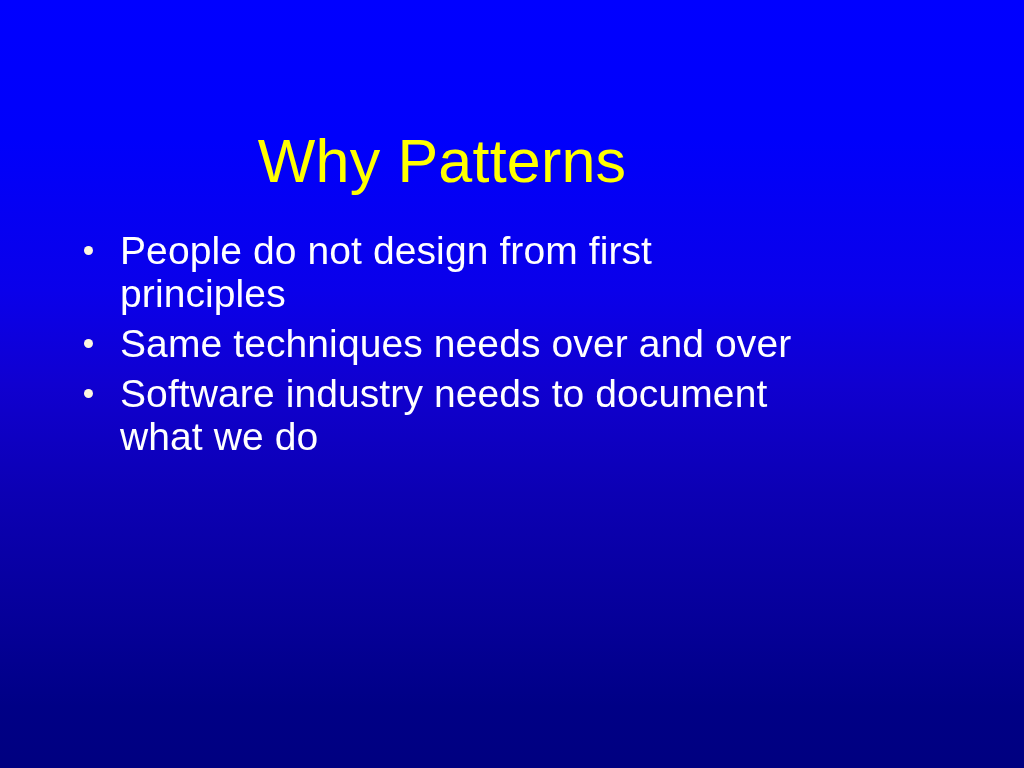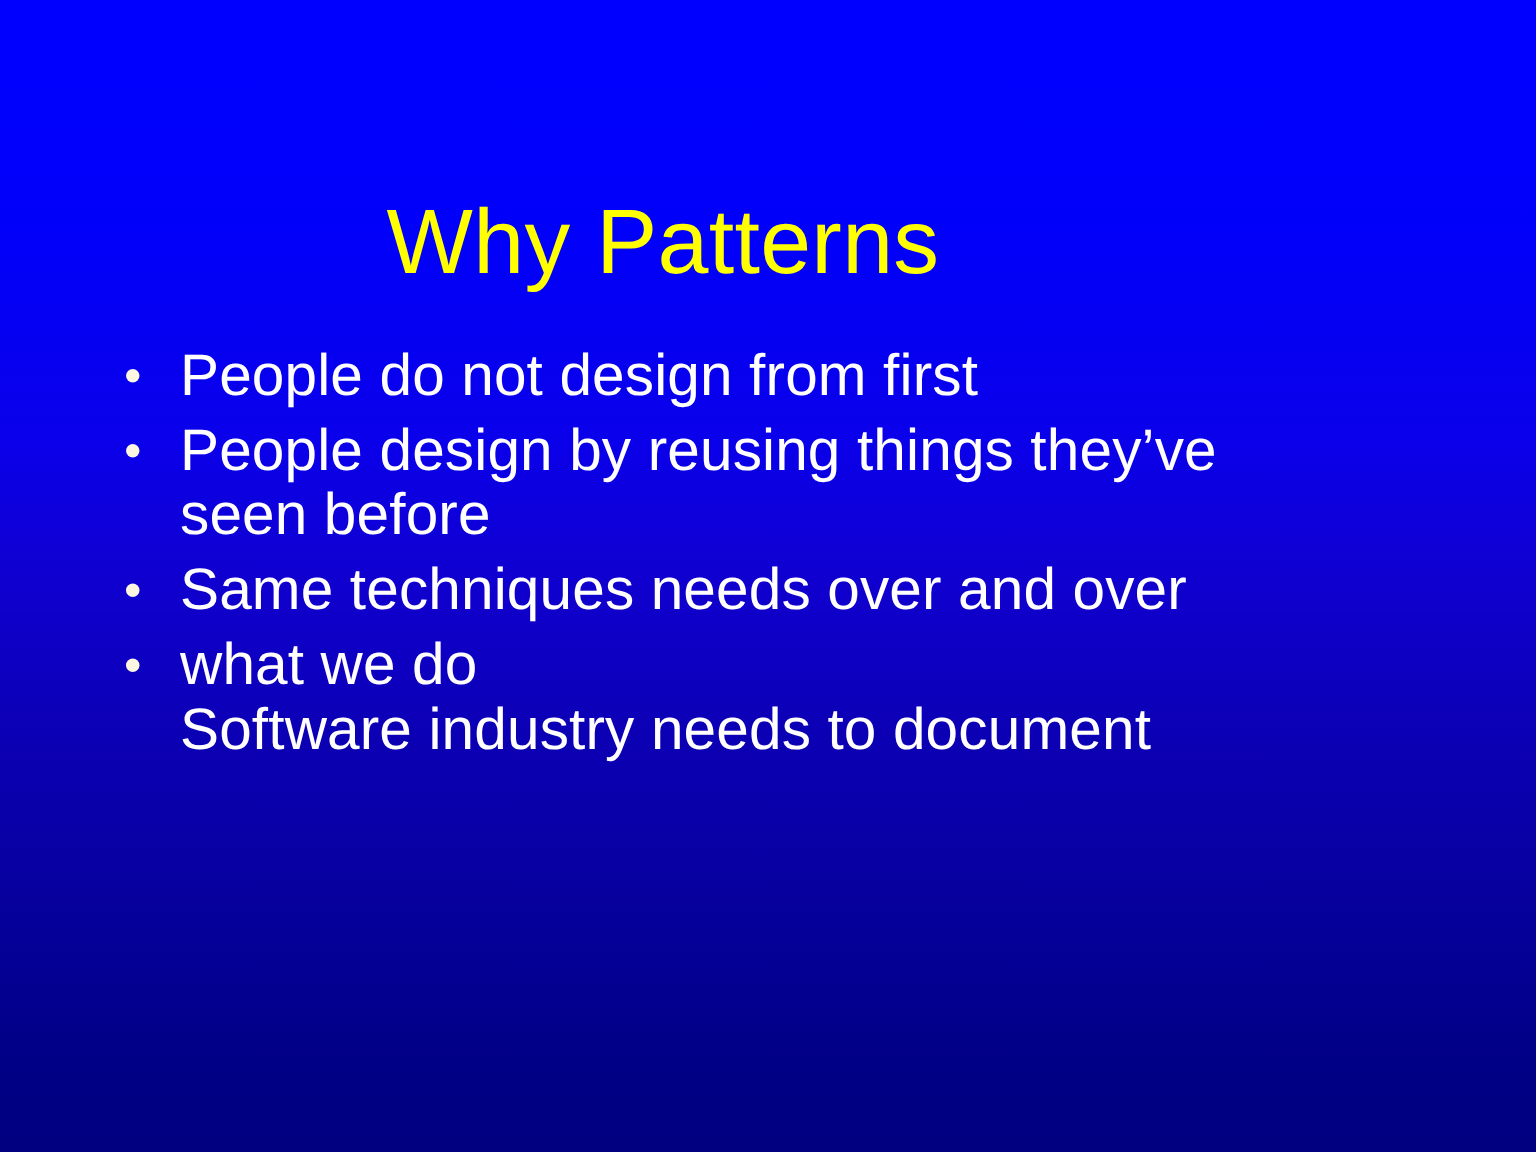--- a/index.html
+++ b/index.html
@@ -86,34 +86,30 @@
 
 <div id="slide">
 
   <h1 id="slide-title">Why Patterns</h1>
 
   <ul id="body-list">
 
     <li class="bullet-item">
       <span class="bullet-marker"></span>
       <span class="bullet-text">People do not design from first</span>
+      <span class="bullet-text">principles</span>
     </li>
 
-    <li class="bullet-item">
-      <span class="bullet-marker"></span>
-      <span class="bullet-text">People design by reusing things they’ve</span>
-      <span class="bullet-text">seen before</span>
-    </li>
 
     <li class="bullet-item">
       <span class="bullet-marker"></span>
       <span class="bullet-text">Same techniques needs over and over</span>
     </li>
 
     <li class="bullet-item">
       <span class="bullet-marker"></span>
+      <span class="bullet-text">Software industry needs to document</span>
       <span class="bullet-text">what we do</span>
-      <span class="bullet-text">Software industry needs to document</span>
     </li>
 
   </ul>
 
 </div>
 
 </body></html>

